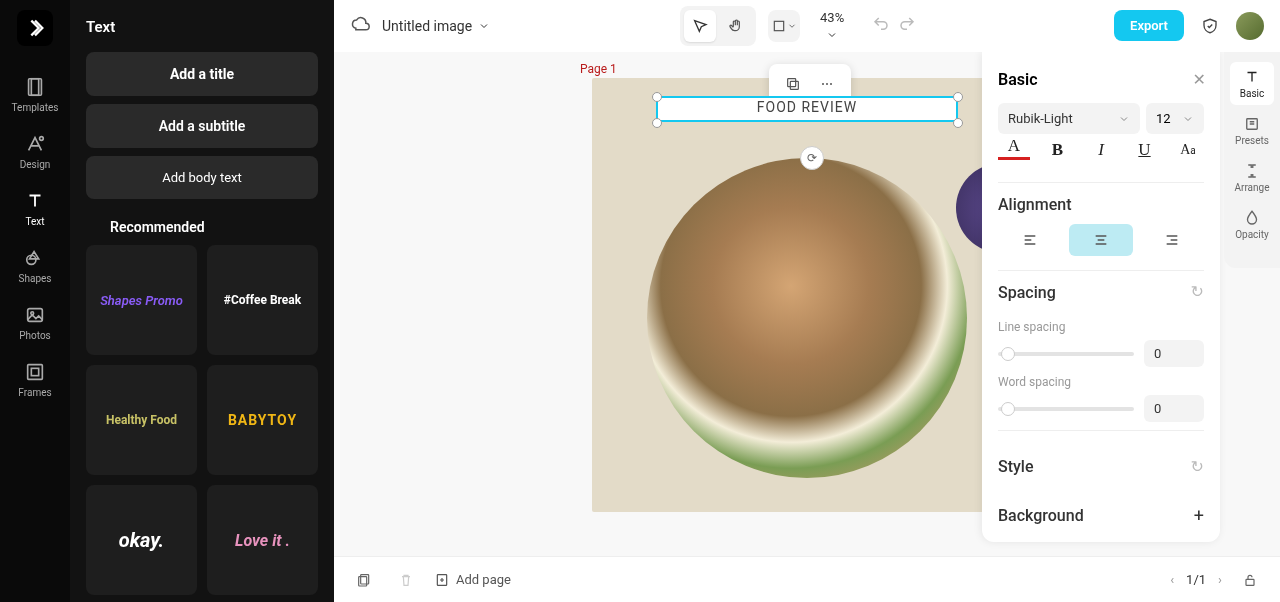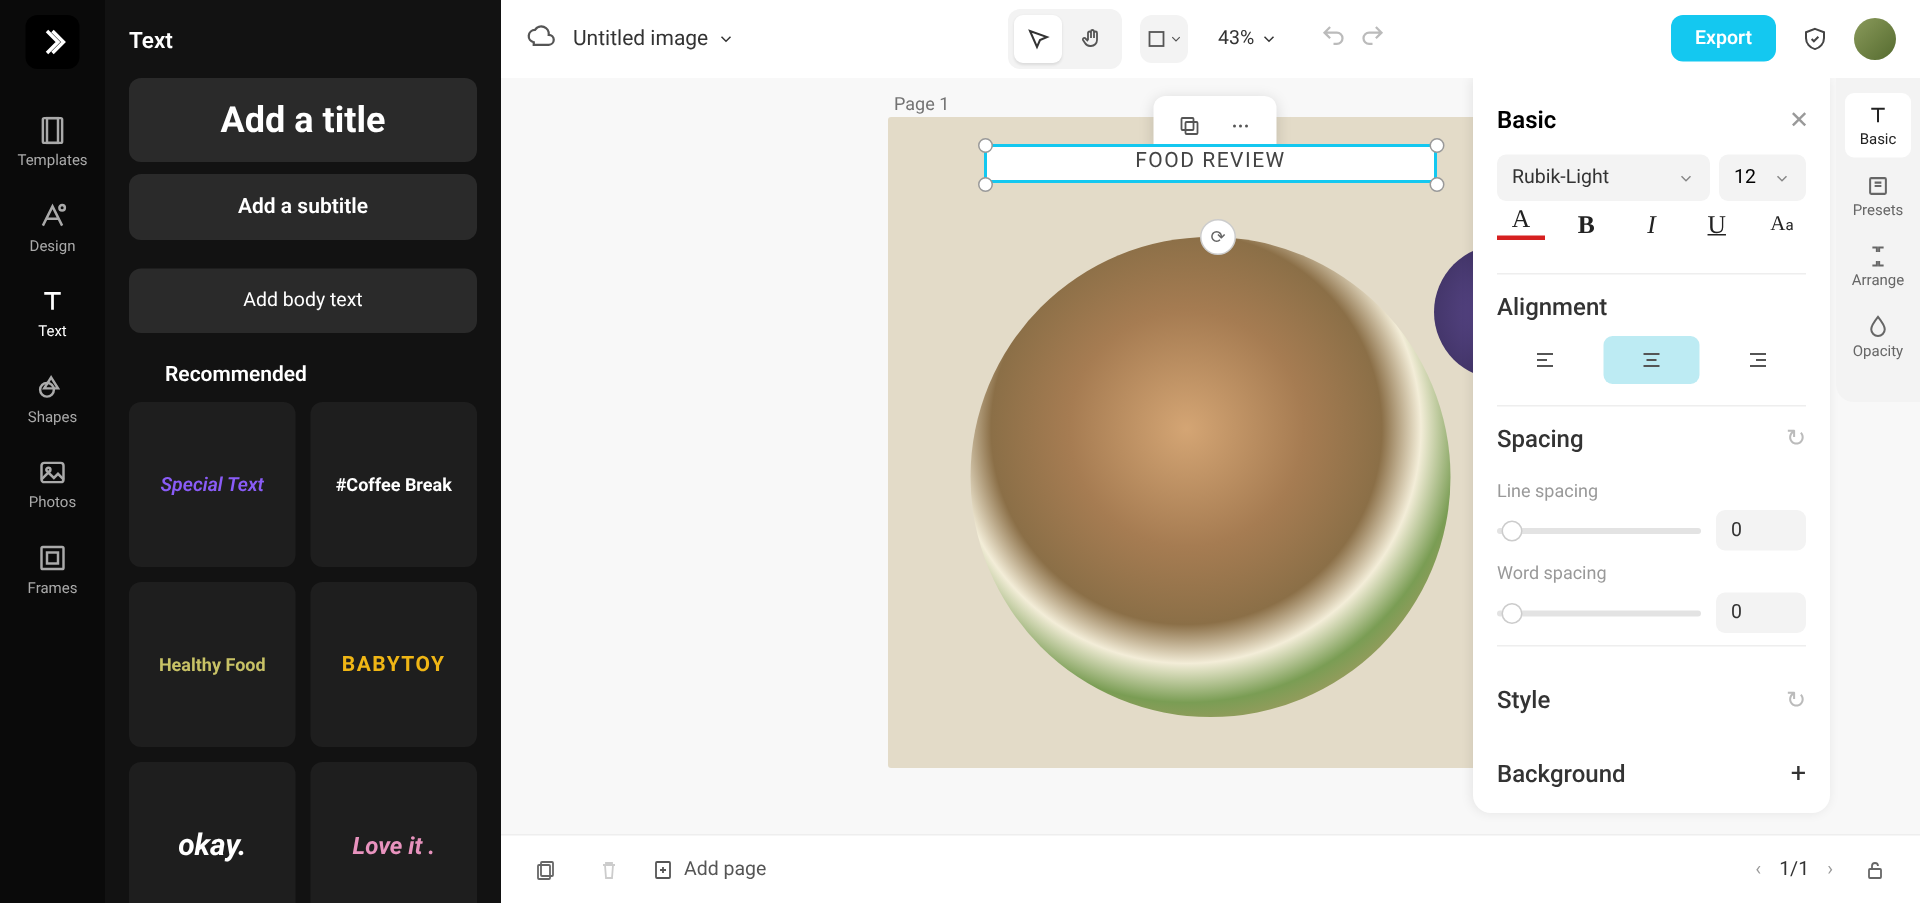--- a/index.html
+++ b/index.html
@@ -5,41 +5,41 @@
 * { margin: 0; padding: 0; box-sizing: border-box; font-family: -apple-system, BlinkMacSystemFont, "Segoe UI", Roboto, sans-serif; }
 body { width: 1280px; height: 602px; overflow: hidden; background: #fff; display: flex; }
 .left-rail { width: 70px; background: #0a0a0a; display: flex; flex-direction: column; align-items: center; padding-top: 10px; color: #fff; }
 .logo { width: 36px; height: 36px; background: #000; border-radius: 8px; display: flex; align-items: center; justify-content: center; margin-bottom: 20px; }
 .rail-item { width: 100%; display: flex; flex-direction: column; align-items: center; padding: 10px 0; cursor: pointer; color: #aaa; font-size: 10px; }
 .rail-item.active { color: #fff; }
 .rail-item svg { width: 22px; height: 22px; margin-bottom: 4px; }
 .text-panel { width: 264px; background: #121212; color: #fff; padding: 18px 16px; display: flex; flex-direction: column; }
 .text-panel h2 { font-size: 15px; font-weight: 600; margin-bottom: 16px; }
 .text-btn { background: #2a2a2a; border: none; color: #fff; border-radius: 8px; padding: 14px 0; margin-bottom: 8px; cursor: pointer; font-weight: 600; }
-.text-btn.title { font-size: 24px; font-weight: 700; }
+.text-btn.title { font-size: 14px; font-weight: 700; }
 .text-btn.sub { font-size: 14px; }
-.text-btn.body { font-size: 13px; font-weight: 400; margin-top: 11px; }
+.text-btn.body { font-size: 13px; font-weight: 400; }
 .rec-label { font-size: 14px; font-weight: 600; margin: 12px 0 10px; padding-left: 24px; }
 .rec-grid { display: grid; grid-template-columns: 1fr 1fr; gap: 10px; }
 .rec-card { background: #1e1e1e; border-radius: 8px; height: 110px; display: flex; align-items: center; justify-content: center; font-weight: 700; font-size: 13px; cursor: pointer; }
 .main { flex: 1; display: flex; flex-direction: column; background: #fff; }
 .topbar { height: 52px; display: flex; align-items: center; padding: 0 16px; gap: 12px; border-bottom: 1px solid transparent; }
 .cloud { color: #555; }
 .title-dd { font-size: 14px; color: #333; display: flex; align-items: center; gap: 6px; cursor: pointer; }
 .tb-spacer { flex: 1; }
 .tb-group { display: flex; align-items: center; gap: 4px; background: #f3f3f3; border-radius: 8px; padding: 4px; }
 .tb-icon { width: 32px; height: 32px; display: flex; align-items: center; justify-content: center; border-radius: 6px; cursor: pointer; color: #444; }
 .tb-icon.active { background: #fff; box-shadow: 0 1px 2px rgba(0,0,0,0.1); }
-.zoom { font-size: 13px; color: #333; display: flex; align-items: center; gap: 4px; cursor: pointer; margin: 0 8px; }
+.zoom { font-size: 13px; color: #333; display: flex; align-items: center; gap: 4px; cursor: pointer; margin: 0 8px; flex-direction: column; }
 .undo-redo { display: flex; gap: 8px; color: #bbb; margin: 0 8px; }
 .export-btn { background: #14c8f0; color: #fff; border: none; border-radius: 8px; padding: 8px 16px; font-weight: 600; cursor: pointer; font-size: 13px; }
 .shield { width: 28px; height: 28px; display: flex; align-items: center; justify-content: center; cursor: pointer; color: #444; }
 .avatar { width: 28px; height: 28px; border-radius: 50%; background: linear-gradient(135deg, #8a9a5b, #556b2f); cursor: pointer; }
 .canvas-area { flex: 1; background: #f8f8f8; position: relative; overflow: hidden; }
-.page-label { position: absolute; top: 10px; left: 262px; font-size: 12px; color: #737373; }
+.page-label { position: absolute; top: 10px; left: 246px; font-size: 12px; color: #b91c1c; }
 .page { position: absolute; top: 26px; left: 258px; width: 434px; height: 434px; background: #e3dbc8; border-radius: 2px; }
 .food-circle { position: absolute; top: 80px; left: 55px; width: 320px; height: 320px; border-radius: 50%; background: radial-gradient(circle at 45% 40%, #d4a574 0%, #a67c52 30%, #8b6f47 50%, #f3edd8 60%, #7a9d54 70%, #c19a6b 85%); overflow: hidden; }
 .purple-corner { position: absolute; top: 85px; right: -20px; width: 90px; height: 90px; border-radius: 50%; background: radial-gradient(circle, #5d4a8f, #3a2e5c); }
 .sel-box { position: absolute; top: 44px; left: 322px; width: 302px; height: 26px; border: 2px solid #14c8f0; background: #fff; }
 .sel-text { position: absolute; top: 47px; left: 322px; width: 302px; text-align: center; color: #444; font-size: 14px; letter-spacing: 1px; }
 .handle { position: absolute; width: 10px; height: 10px; background: #fff; border: 1.5px solid #999; border-radius: 50%; }
 .float-toolbar { position: absolute; top: 12px; left: 435px; background: #fff; border-radius: 8px; box-shadow: 0 2px 10px rgba(0,0,0,0.15); display: flex; gap: 6px; padding: 6px 10px; }
 .ft-btn { width: 28px; height: 28px; display: flex; align-items: center; justify-content: center; cursor: pointer; color: #555; border-radius: 6px; }
 .rotate-handle { position: absolute; top: 94px; left: 466px; width: 24px; height: 24px; background: #fff; border: 1px solid #ccc; border-radius: 50%; display: flex; align-items: center; justify-content: center; color: #666; font-size: 12px; }
 .props-panel { position: absolute; top: 0; right: 60px; width: 238px; height: 490px; background: #fff; border-radius: 0 0 12px 12px; box-shadow: -1px 0 8px rgba(0,0,0,0.08); padding: 18px 16px; }
@@ -130,21 +130,21 @@
 </div>
 
 <div class="text-panel">
   <h2>Text</h2>
   <button class="text-btn title">Add a title</button>
   <button class="text-btn sub">Add a subtitle</button>
   <button class="text-btn body">Add body text</button>
   <div class="rec-label">Recommended</div>
   <div class="rec-grid">
     <div class="rec-card" style="color:#8a5cf7;font-style:italic;font-weight:600">
-        <span>Special Text</span>
+        <span>Shapes Promo</span>
       </div>
     <div class="rec-card" style="color:#fff;font-family:serif;font-size:12px">
         <span>#Coffee Break</span>
       </div>
     <div class="rec-card" style="color:#c8c266;font-size:12px">
         <span>Healthy Food</span>
       </div>
     <div class="rec-card" style="color:#f0b615;font-size:14px;letter-spacing:1px">
         <span>BABYTOY</span>
       </div>

